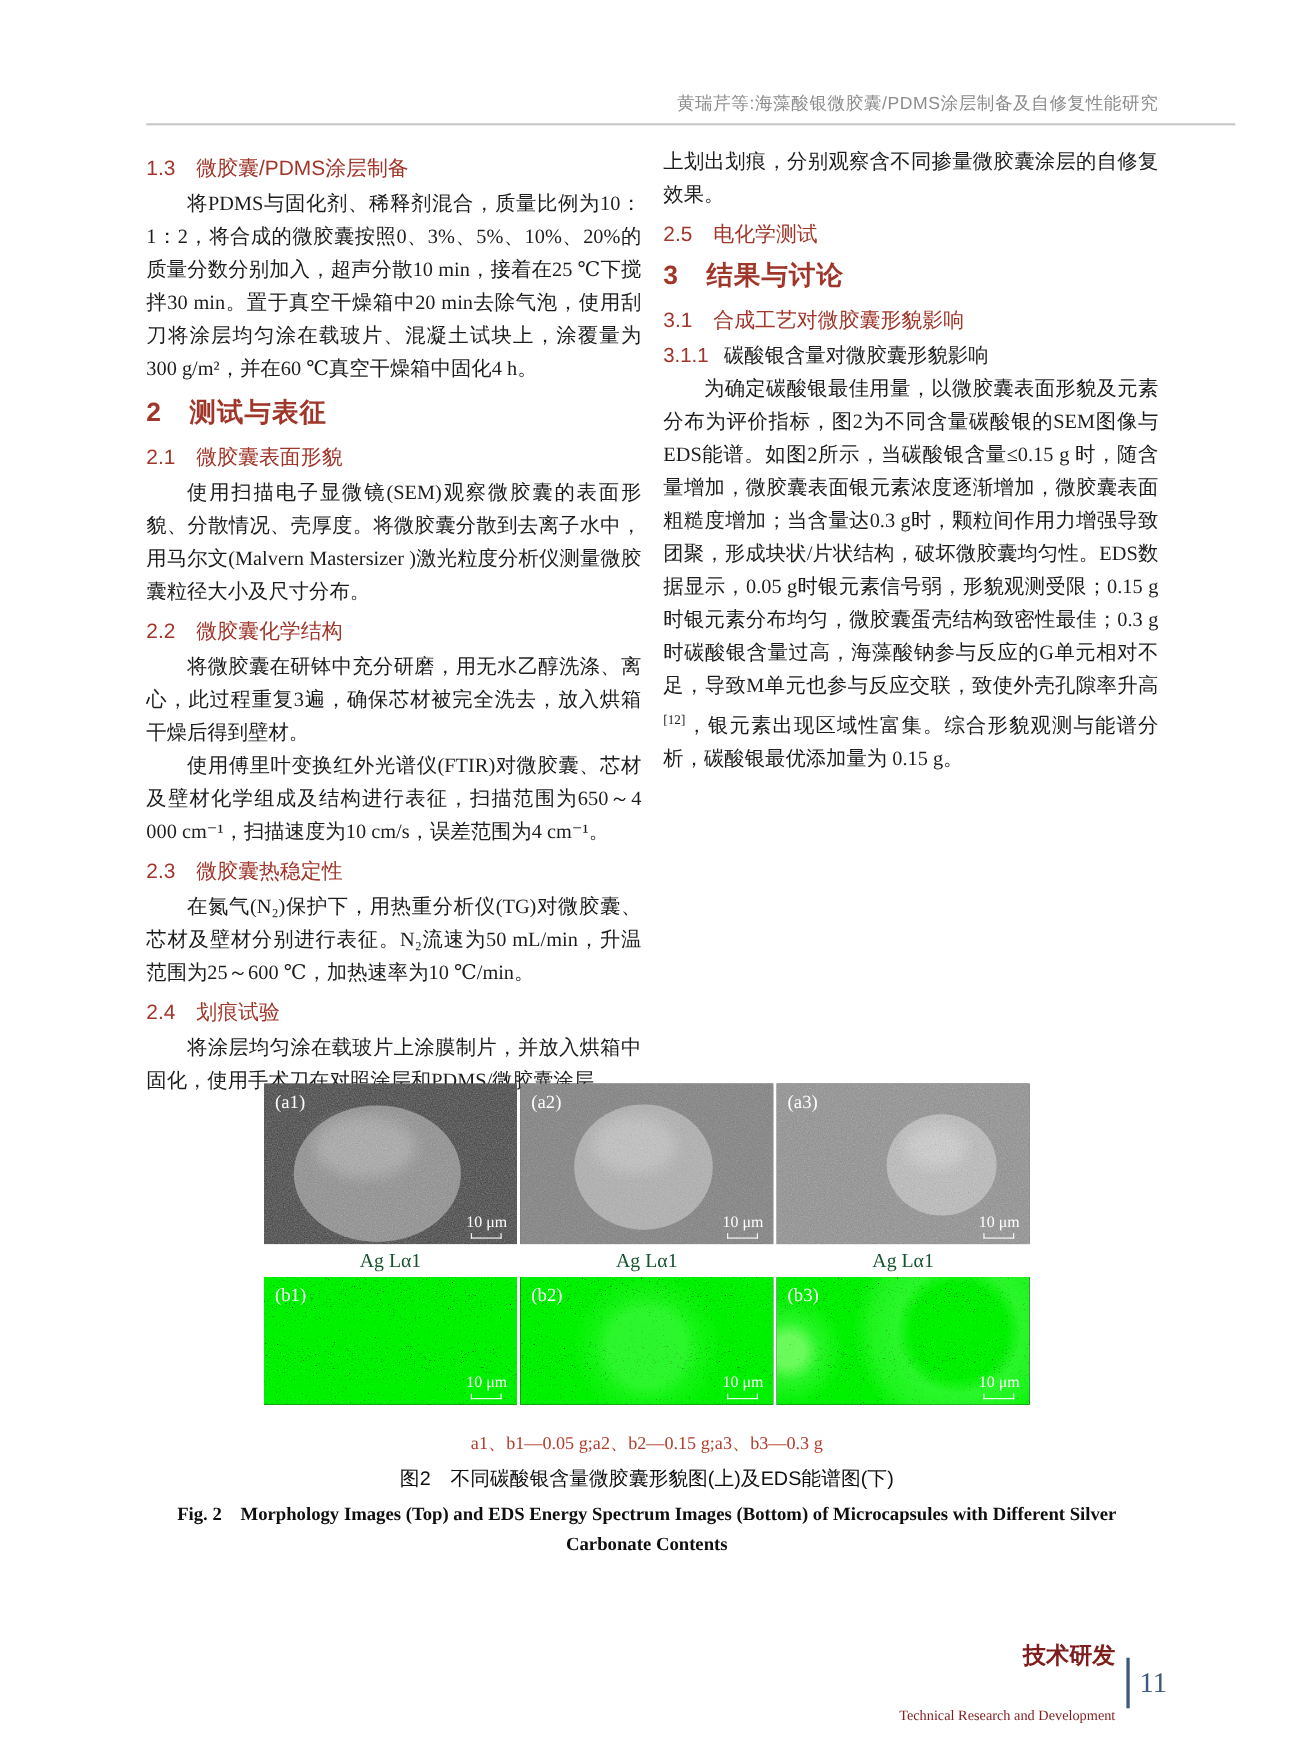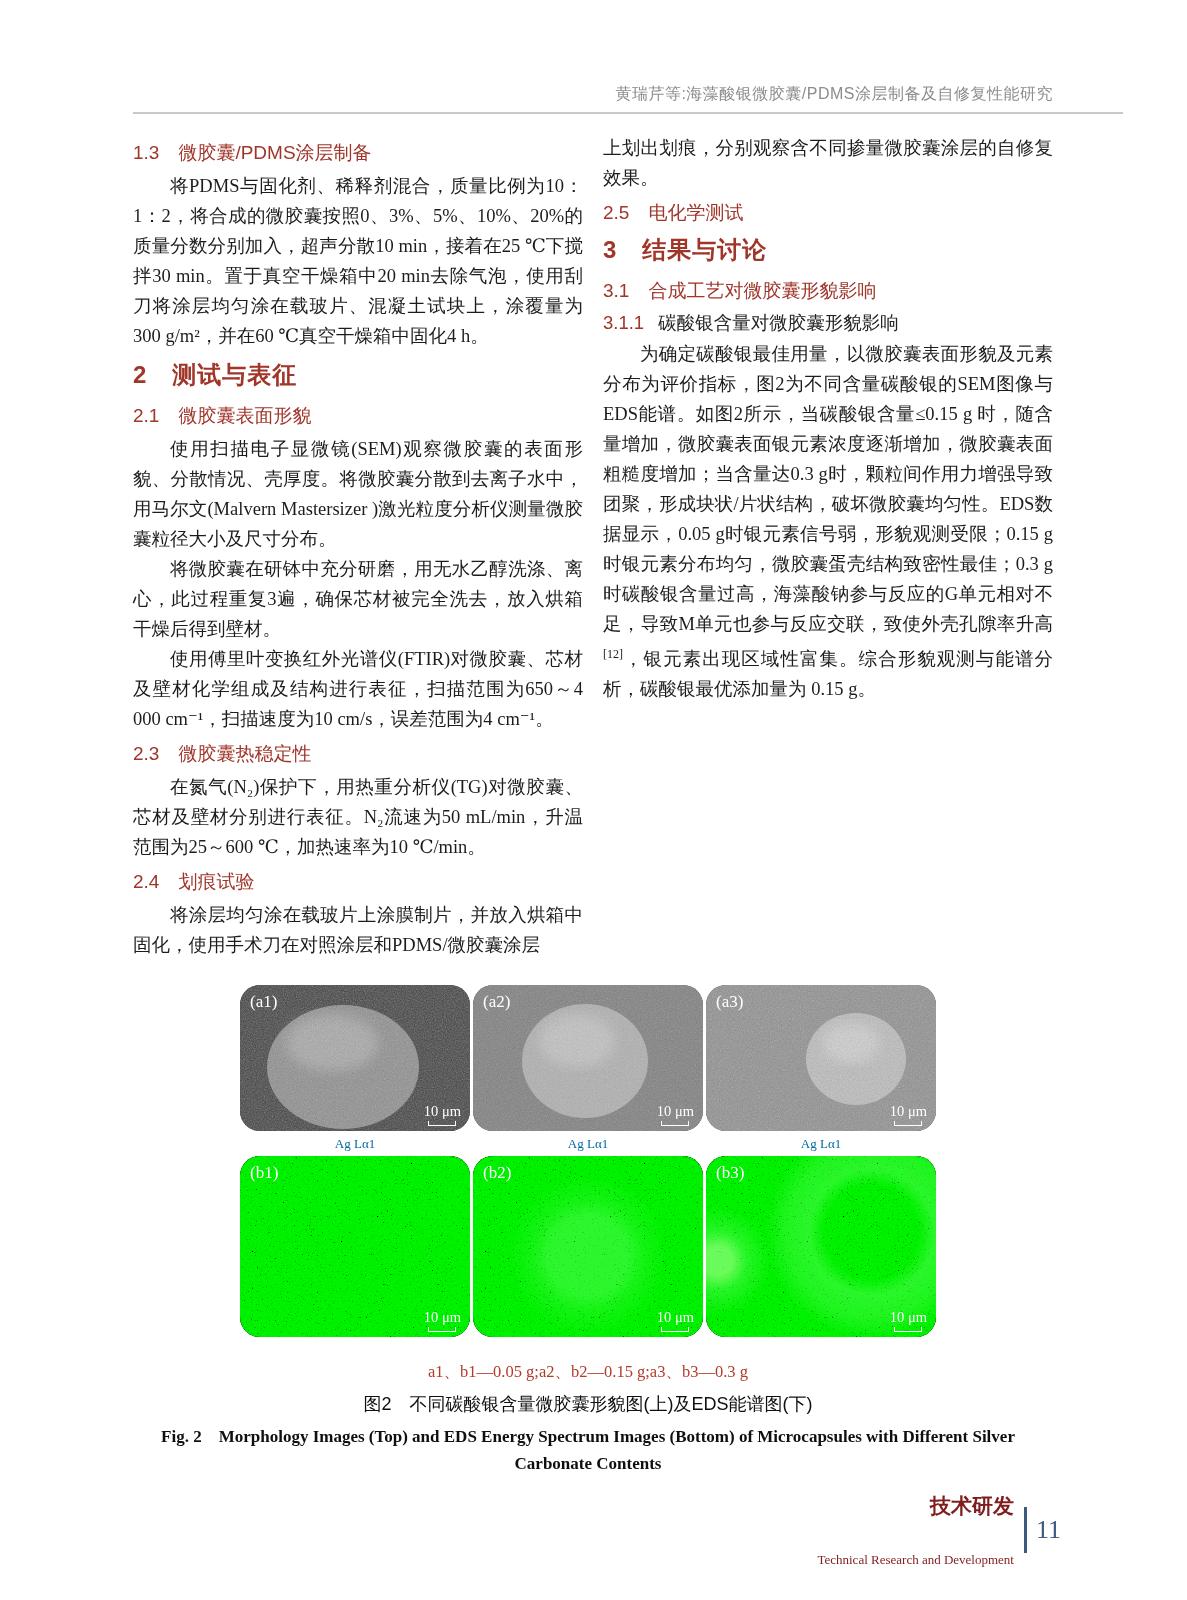--- a/index.html
+++ b/index.html
@@ -30,35 +30,35 @@
     font-family:"Liberation Sans","DejaVu Sans",sans-serif; font-weight:normal;
     color:#a0352a; font-size:19px; margin:7px 0 5px;
   }
   .h-lv3 { font-size:18.5px; margin:6px 0 4px; color:#222; }
   .h-lv3 .num { color:#a0352a; font-family:"Liberation Sans","DejaVu Sans",sans-serif; }
   .h-lv3 .ttl { margin-left:14px; }
 
   
   .figure { position:absolute; top:985px; left:240px; width:696px; }
   .fig-row { display:flex; gap:3px; }
-  .panel { position:relative; width:230px; overflow:hidden; background:#444;border-radius:20px; }
+  .panel { position:relative; width:230px; overflow:hidden; background:#444; }
   .panel.sem { height:146px; }
-  .panel.eds { height:181px; background:#041004; }
+  .panel.eds { height:116px; background:#041004; }
   .panel svg { position:absolute; left:0; top:0; width:100%; height:100%; display:block; }
   .plabel { position:absolute; top:7px; left:10px; color:#fff; font-size:17px; z-index:3; }
   .pscale { position:absolute; bottom:5px; right:9px; color:#fff; font-size:14.5px; z-index:3; text-align:center; }
   .pscale .bar { display:block; height:4px; margin:1px auto 0; width:26px;
     border-left:1px solid #fff; border-right:1px solid #fff; border-bottom:1px solid #fff; }
   .glow { position:absolute; inset:0; z-index:2; }
   .glow.b2 { background:radial-gradient(circle at 50% 55%, rgba(110,255,110,0.40) 0 26%, rgba(110,255,110,0.18) 36%, transparent 52%); }
   .glow.b3a { background:radial-gradient(circle at 5% 58%, rgba(140,255,120,0.75) 0 6%, rgba(110,255,110,0.35) 12%, transparent 22%); }
   .glow.b3b { background:radial-gradient(circle at 72% 42%, transparent 24%, rgba(110,255,110,0.38) 32%, rgba(110,255,110,0.28) 44%, transparent 54%); }
 
   .ag-row { display:flex; gap:3px; margin:5px 0 4px; }
-  .ag { width:230px; text-align:center; font-size:13px; color:#0369a1; }
+  .ag { width:230px; text-align:center; font-size:18px; color:#14532d; }
 
   .legend { color:#b23c2a; text-align:center; font-size:16.5px; margin-top:24px; }
   .cap-zh { text-align:center; font-family:"Liberation Sans","DejaVu Sans",sans-serif;
     font-weight:normal; font-size:18px; margin-top:9px; color:#0f0f0f; }
   .cap-en { text-align:center; font-weight:bold; font-size:17px; line-height:27px;
     margin:7px -112px 0; color:#0f0f0f; }
 
   .footer { position:absolute; top:1494px; right:126px; display:flex; align-items:center; }
   .f-text { text-align:right; color:#7f1d1d; }
   .f-zh { font-family:"Liberation Sans","DejaVu Sans",sans-serif; font-weight:bold; font-size:21px; line-height:23px; }
@@ -94,20 +94,21 @@
 
     <div class="col">
       <div class="h-lv2">1.3　微胶囊/PDMS涂层制备</div>
       <p class="body">将PDMS与固化剂、稀释剂混合，质量比例为10：1：2，将合成的微胶囊按照0、3%、5%、10%、20%的质量分数分别加入，超声分散10 min，接着在25 ℃下搅拌30 min。置于真空干燥箱中20 min去除气泡，使用刮刀将涂层均匀涂在载玻片、混凝土试块上，涂覆量为300 g/m²，并在60 ℃真空干燥箱中固化4 h。</p>
 
       <div class="h-lv1">2　测试与表征</div>
 
       <div class="h-lv2">2.1　微胶囊表面形貌</div>
       <p class="body">使用扫描电子显微镜(SEM)观察微胶囊的表面形貌、分散情况、壳厚度。将微胶囊分散到去离子水中，用马尔文(Malvern Mastersizer )激光粒度分析仪测量微胶囊粒径大小及尺寸分布。</p>
 
+      <div class="h-lv2">2.2　微胶囊化学结构</div>
       <p class="body">将微胶囊在研钵中充分研磨，用无水乙醇洗涤、离心，此过程重复3遍，确保芯材被完全洗去，放入烘箱干燥后得到壁材。</p>
       <p class="body">使用傅里叶变换红外光谱仪(FTIR)对微胶囊、芯材及壁材化学组成及结构进行表征，扫描范围为650～4 000 cm⁻¹，扫描速度为10 cm/s，误差范围为4 cm⁻¹。</p>
 
       <div class="h-lv2">2.3　微胶囊热稳定性</div>
       <p class="body">在氮气(N₂)保护下，用热重分析仪(TG)对微胶囊、芯材及壁材分别进行表征。N₂流速为50 mL/min，升温范围为25～600 ℃，加热速率为10 ℃/min。</p>
 
       <div class="h-lv2">2.4　划痕试验</div>
       <p class="body">将涂层均匀涂在载玻片上涂膜制片，并放入烘箱中固化，使用手术刀在对照涂层和PDMS/微胶囊涂层</p>
     </div>
 

